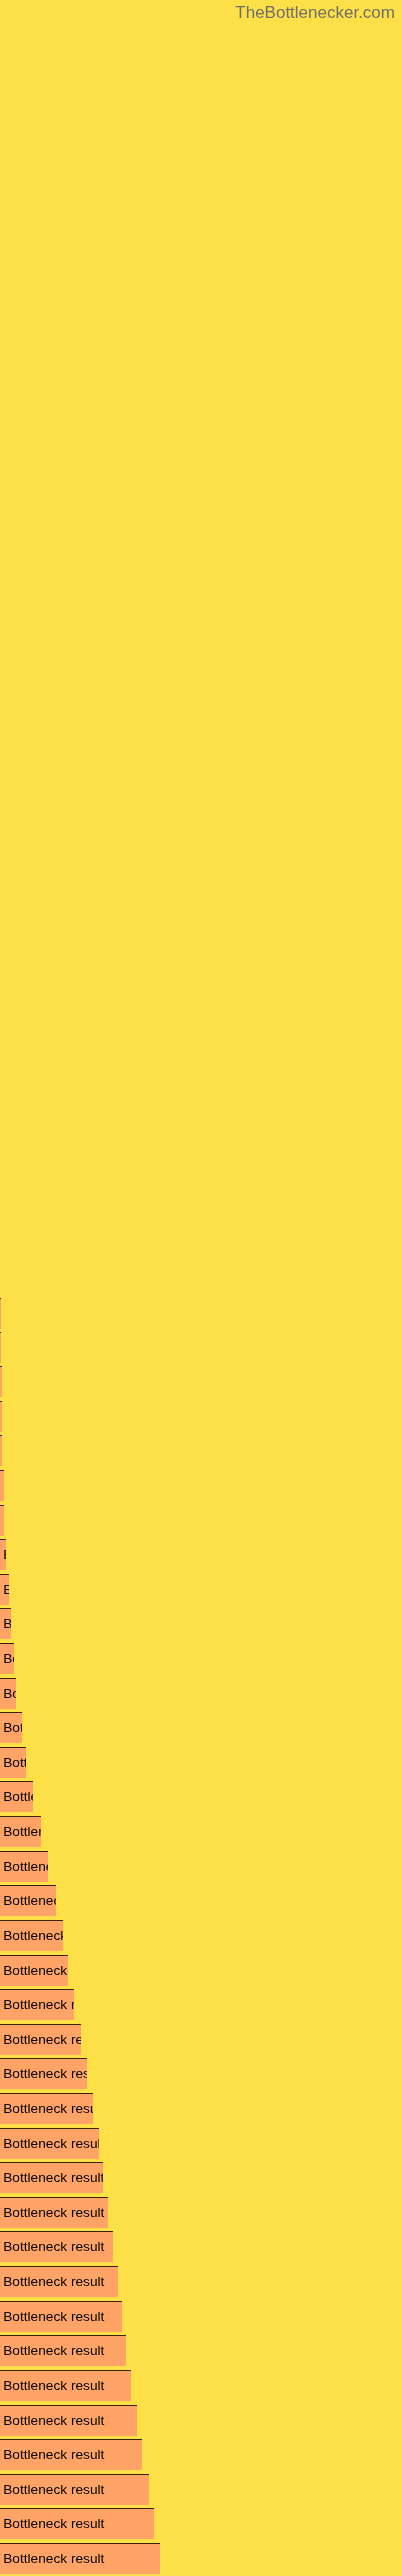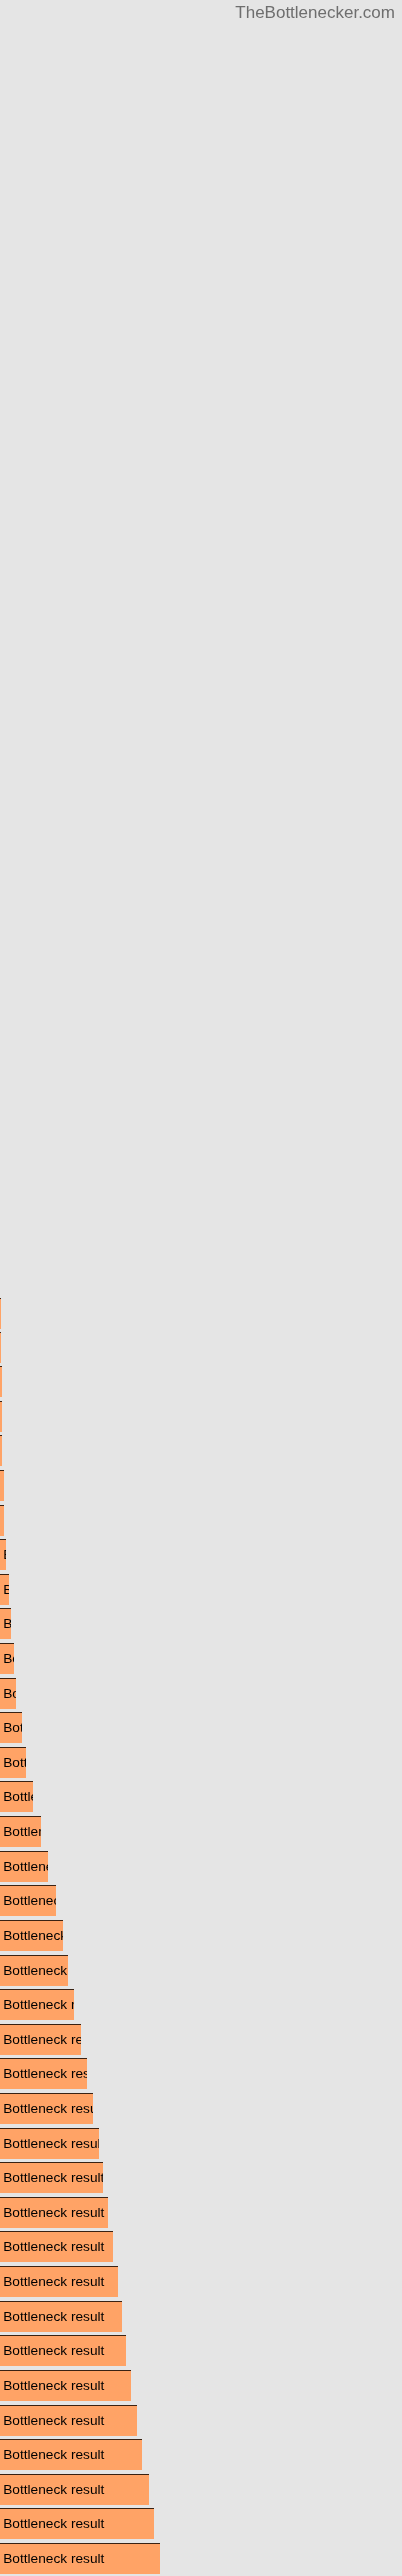--- a/index.html
+++ b/index.html
@@ -11,21 +11,21 @@
     width: 403px;
     height: 2576px;
     position: relative;
     overflow: hidden;
     font-family: "Liberation Sans", sans-serif;
     -webkit-font-smoothing: antialiased;
   }
   #chart-root {
     position: absolute;
     inset: 0;
-    background: #e5e5e5;
+    background: #fde047;
   }
   .site-title {
     position: absolute;
     top: 1.6px;
     right: 8px;
     color: #6e6e6e;
     font-family: "Liberation Sans", sans-serif;
     font-size: 17px;
     line-height: 21px;
     letter-spacing: 0px;

